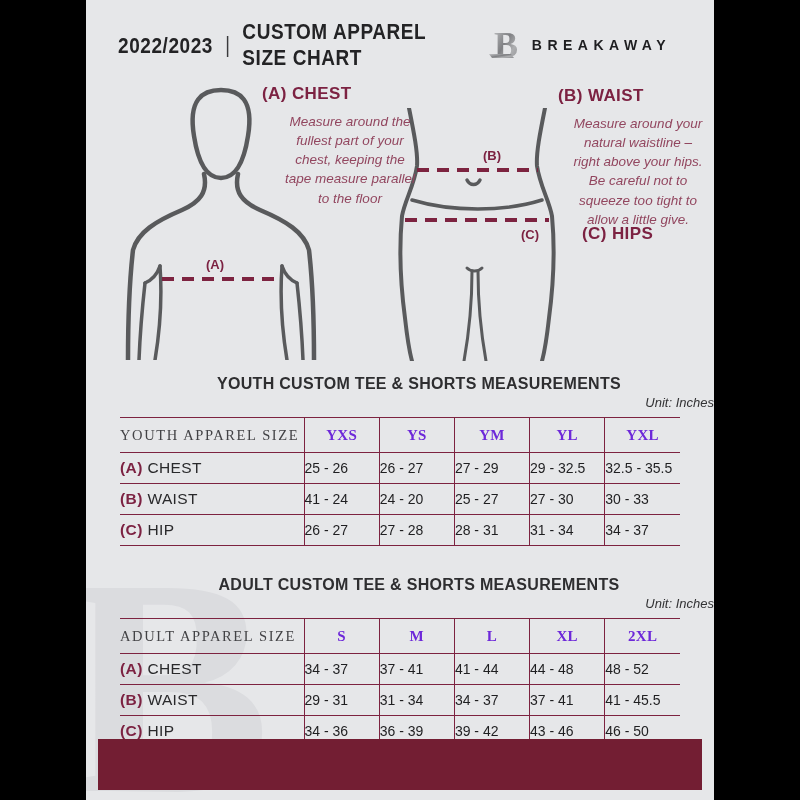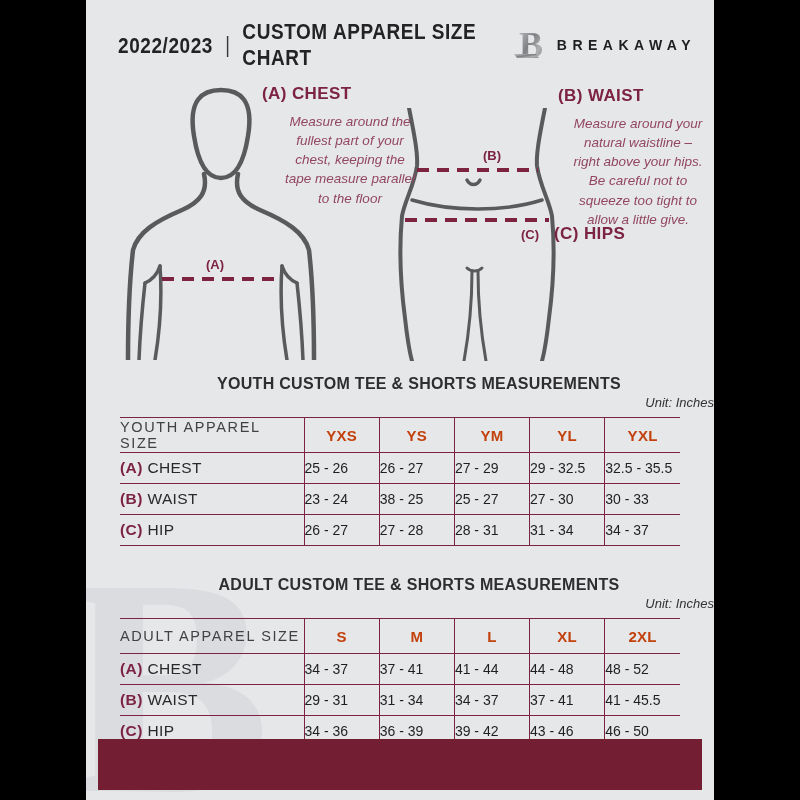--- a/index.html
+++ b/index.html
@@ -13,50 +13,50 @@
   }
   *{margin:0;padding:0;box-sizing:border-box;}
   body{background:#000;font-family:"Liberation Sans",sans-serif;}
   .canvas{width:800px;height:800px;background:#000;margin:0 auto;display:flex;justify-content:center;overflow:hidden;}
   .page{position:relative;width:628px;height:800px;background:var(--page-bg);overflow:hidden;}
   .watermark{position:absolute;left:-22px;top:532px;z-index:0;font-family:"Liberation Serif",serif;
     font-weight:700;font-size:310px;line-height:1;color:#dbdcdf;letter-spacing:-10px;user-select:none;}
   .layer{position:relative;z-index:1;}
 
   
-  .page-header{display:flex;justify-content:space-between;align-items:center;padding:27px 18px 0 32px;height:62px;}
+  .page-header{display:flex;justify-content:space-between;align-items:center;padding:27px 43px 0 32px;height:62px;}
   .hdr-left{display:flex;align-items:center;gap:13px;transform:scale(0.95,1.12);transform-origin:left center;}
   .hdr-season,.hdr-title{font-weight:700;font-size:20px;color:#232325;letter-spacing:0.6px;}
   .hdr-sep{font-size:19px;color:#3a3a3c;font-weight:400;}
   .hdr-right{display:flex;align-items:center;gap:12px;}
   .brand-name{font-weight:700;font-size:14px;letter-spacing:5.5px;color:#1e1e20;text-align:center;}
 
   
   .figures{position:relative;height:292px;margin-top:12px;}
   .fig{position:absolute;}
   .fig-left{left:38px;top:6px;}
   .fig-right{left:306px;top:34px;}
   .guide-block{position:absolute;}
   .guide-heading{font-weight:700;font-size:17px;color:var(--heading-maroon);letter-spacing:0.4px;margin-bottom:8px;}
   .guide-body{font-style:italic;font-size:13.5px;line-height:1.42;color:var(--body-maroon);white-space:pre-line;text-align:center;}
   .gb-chest{left:176px;top:10px;width:176px;}
   .gb-waist{left:472px;top:12px;width:160px;}
-  .gb-hips{left:468px;top:150px;width:162px;}
+  .gb-hips{left:496px;top:150px;width:162px;}
 
   
   .tbl-section{margin-top:9px;}
   .tbl-title{text-align:center;font-weight:700;font-size:16px;color:#2e2e30;letter-spacing:0.3px;padding-left:38px;}
   .tbl-unit{text-align:right;font-style:italic;font-size:13px;color:#323234;margin:2px 0 7px;}
   .size-table{border-collapse:collapse;table-layout:fixed;width:560px;margin:0 0 0 34px;}
   .size-table th,.size-table td{border-bottom:1.5px solid var(--line);height:31px;padding:0;background:transparent;}
-  .size-table thead th{border-top:1.5px solid var(--line);height:35px;}
+  .size-table thead th{border-top:1.5px solid var(--line);height:35px;font-family:Liberation Serif, serif;}
   .size-table th:not(:first-child),.size-table td:not(:first-child){border-left:1.5px solid var(--line);}
   .label-col{width:184px;text-align:left;padding-left:24px;}
   .size-header{font-weight:400;font-size:14.5px;color:#424245;letter-spacing:1.6px;}
-  .size-col{font-weight:700;font-size:15px;color:#c2410c;letter-spacing:0.3px;}
+  .size-col{font-weight:700;font-size:15px;color:#6d28d9;letter-spacing:0.3px;}
   .row-label{font-size:15.5px;color:var(--ink);letter-spacing:0.4px;font-weight:400;}
   .prefix{color:var(--heading-maroon);font-weight:700;}
   .val{font-size:14px;color:#1f1f21;}
 
   .footer-bar{position:absolute;left:12px;bottom:10px;width:604px;height:51px;background:var(--maroon);z-index:2;}
 </style>
 </head>
 <body>
 
 <div class="canvas">
@@ -161,22 +161,22 @@
             <tr>
               <td class="label-col row-label"><span class="prefix">(A)</span> CHEST</td>
               <td class="val">25 - 26</td>
               <td class="val">26 - 27</td>
               <td class="val">27 - 29</td>
               <td class="val">29 - 32.5</td>
               <td class="val">32.5 - 35.5</td>
             </tr>
             <tr>
               <td class="label-col row-label"><span class="prefix">(B)</span> WAIST</td>
-              <td class="val">23 - 24</td>
-              <td class="val">38 - 25</td>
+              <td class="val">41 - 24</td>
+              <td class="val">24 - 20</td>
               <td class="val">25 - 27</td>
               <td class="val">27 - 30</td>
               <td class="val">30 - 33</td>
             </tr>
             <tr>
               <td class="label-col row-label"><span class="prefix">(C)</span> HIP</td>
               <td class="val">26 - 27</td>
               <td class="val">27 - 28</td>
               <td class="val">28 - 31</td>
               <td class="val">31 - 34</td>

